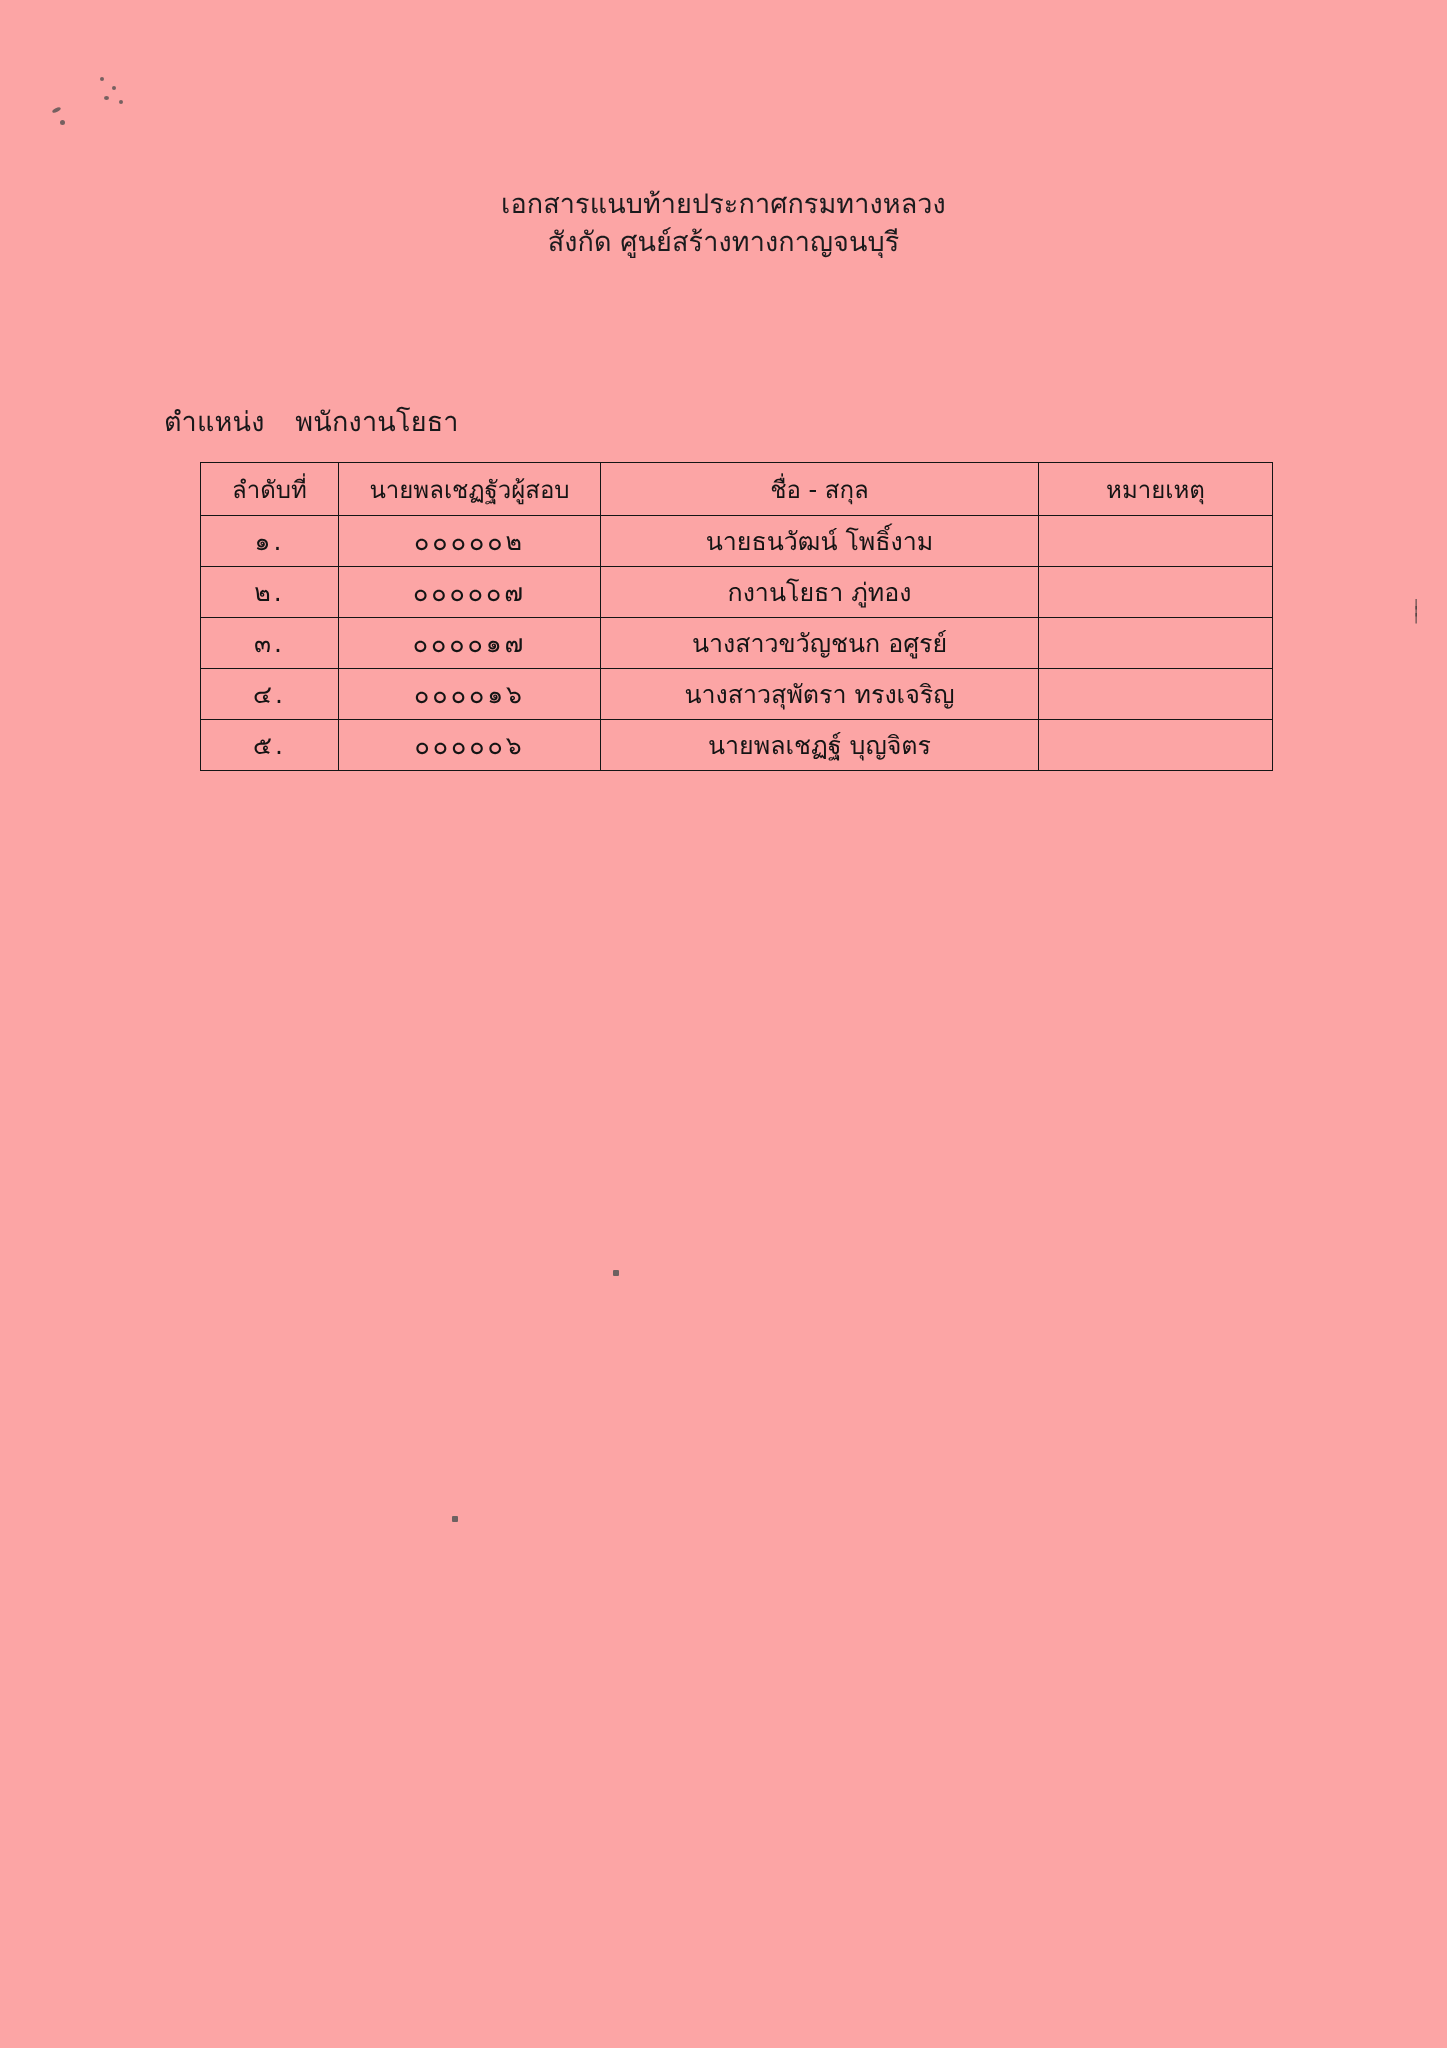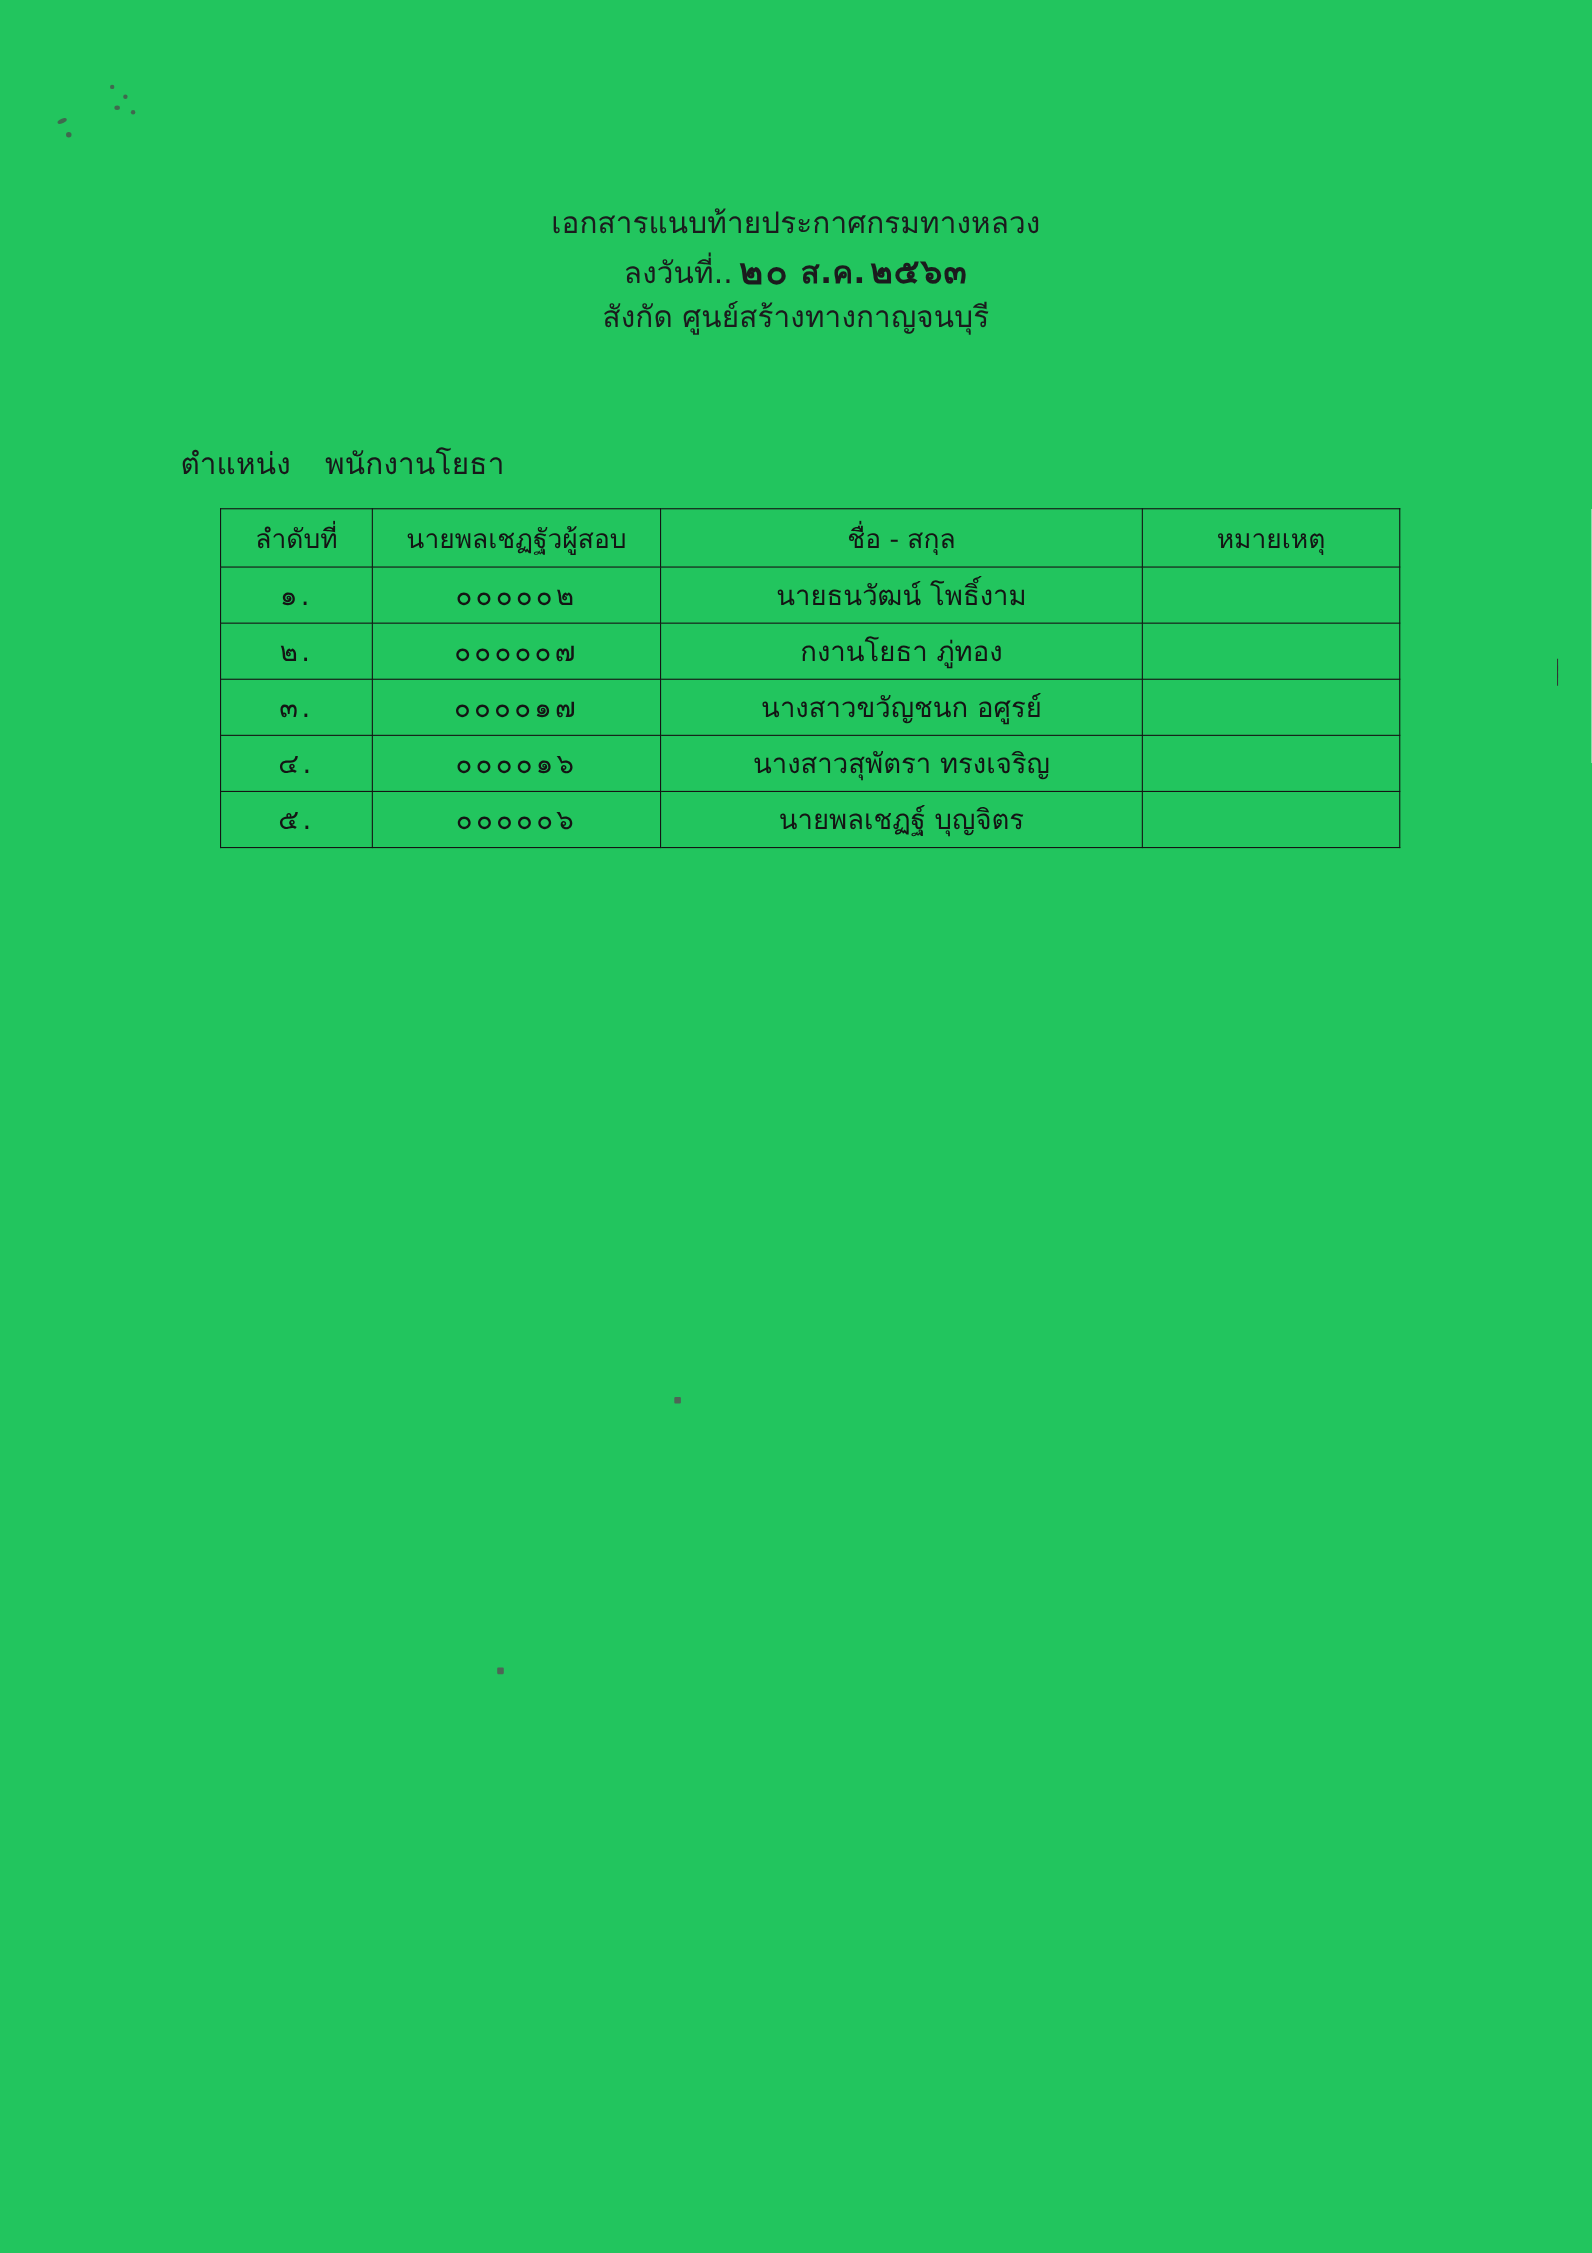--- a/index.html
+++ b/index.html
@@ -13,21 +13,21 @@
     position: relative;
     font-family: "DejaVu Sans", "Liberation Sans", sans-serif;
     color: #18181a;
     overflow: hidden;
   }
 
   
   .page {
     position: absolute;
     inset: 0;
-    background: #22c55e;
+    background: #fca5a5;
     padding-left: 18px;
   }
 
   
   .speckle {
     position: absolute;
     background: #4a4a4a;
     border-radius: 50%;
     opacity: 0.75;
   }
@@ -159,26 +159,20 @@
 
   <div class="speckle" style="left:52px; top:108px; width:9px; height:4px; transform:rotate(-25deg);"></div>
   <div class="speckle" style="left:60px; top:120px; width:5px; height:5px;"></div>
   <div class="speckle" style="left:100px; top:77px; width:4px; height:4px;"></div>
   <div class="speckle" style="left:112px; top:86px; width:4px; height:4px;"></div>
   <div class="speckle" style="left:104px; top:96px; width:5px; height:4px;"></div>
   <div class="speckle" style="left:119px; top:100px; width:4px; height:4px;"></div>
 
   <div class="header-block">
     <div class="hdr-line l1">เอกสารแนบท้ายประกาศกรมทางหลวง</div>
-    <div class="hdr-line l2">
-      <span>ลงวันที่..</span>
-      <span class="date-fill">๒๐</span>
-      <span class="date-mon">ส.ค.</span>
-      <span class="date-year">๒๕๖๓</span>
-    </div>
     <div class="hdr-line l4">สังกัด  ศูนย์สร้างทางกาญจนบุรี</div>
   </div>
 
   <div class="position-line">
     <span class="pos-label">ตำแหน่ง</span>
     <span>พนักงานโยธา</span>
   </div>
 
   <div class="tbl-wrap">
     <table class="result">

